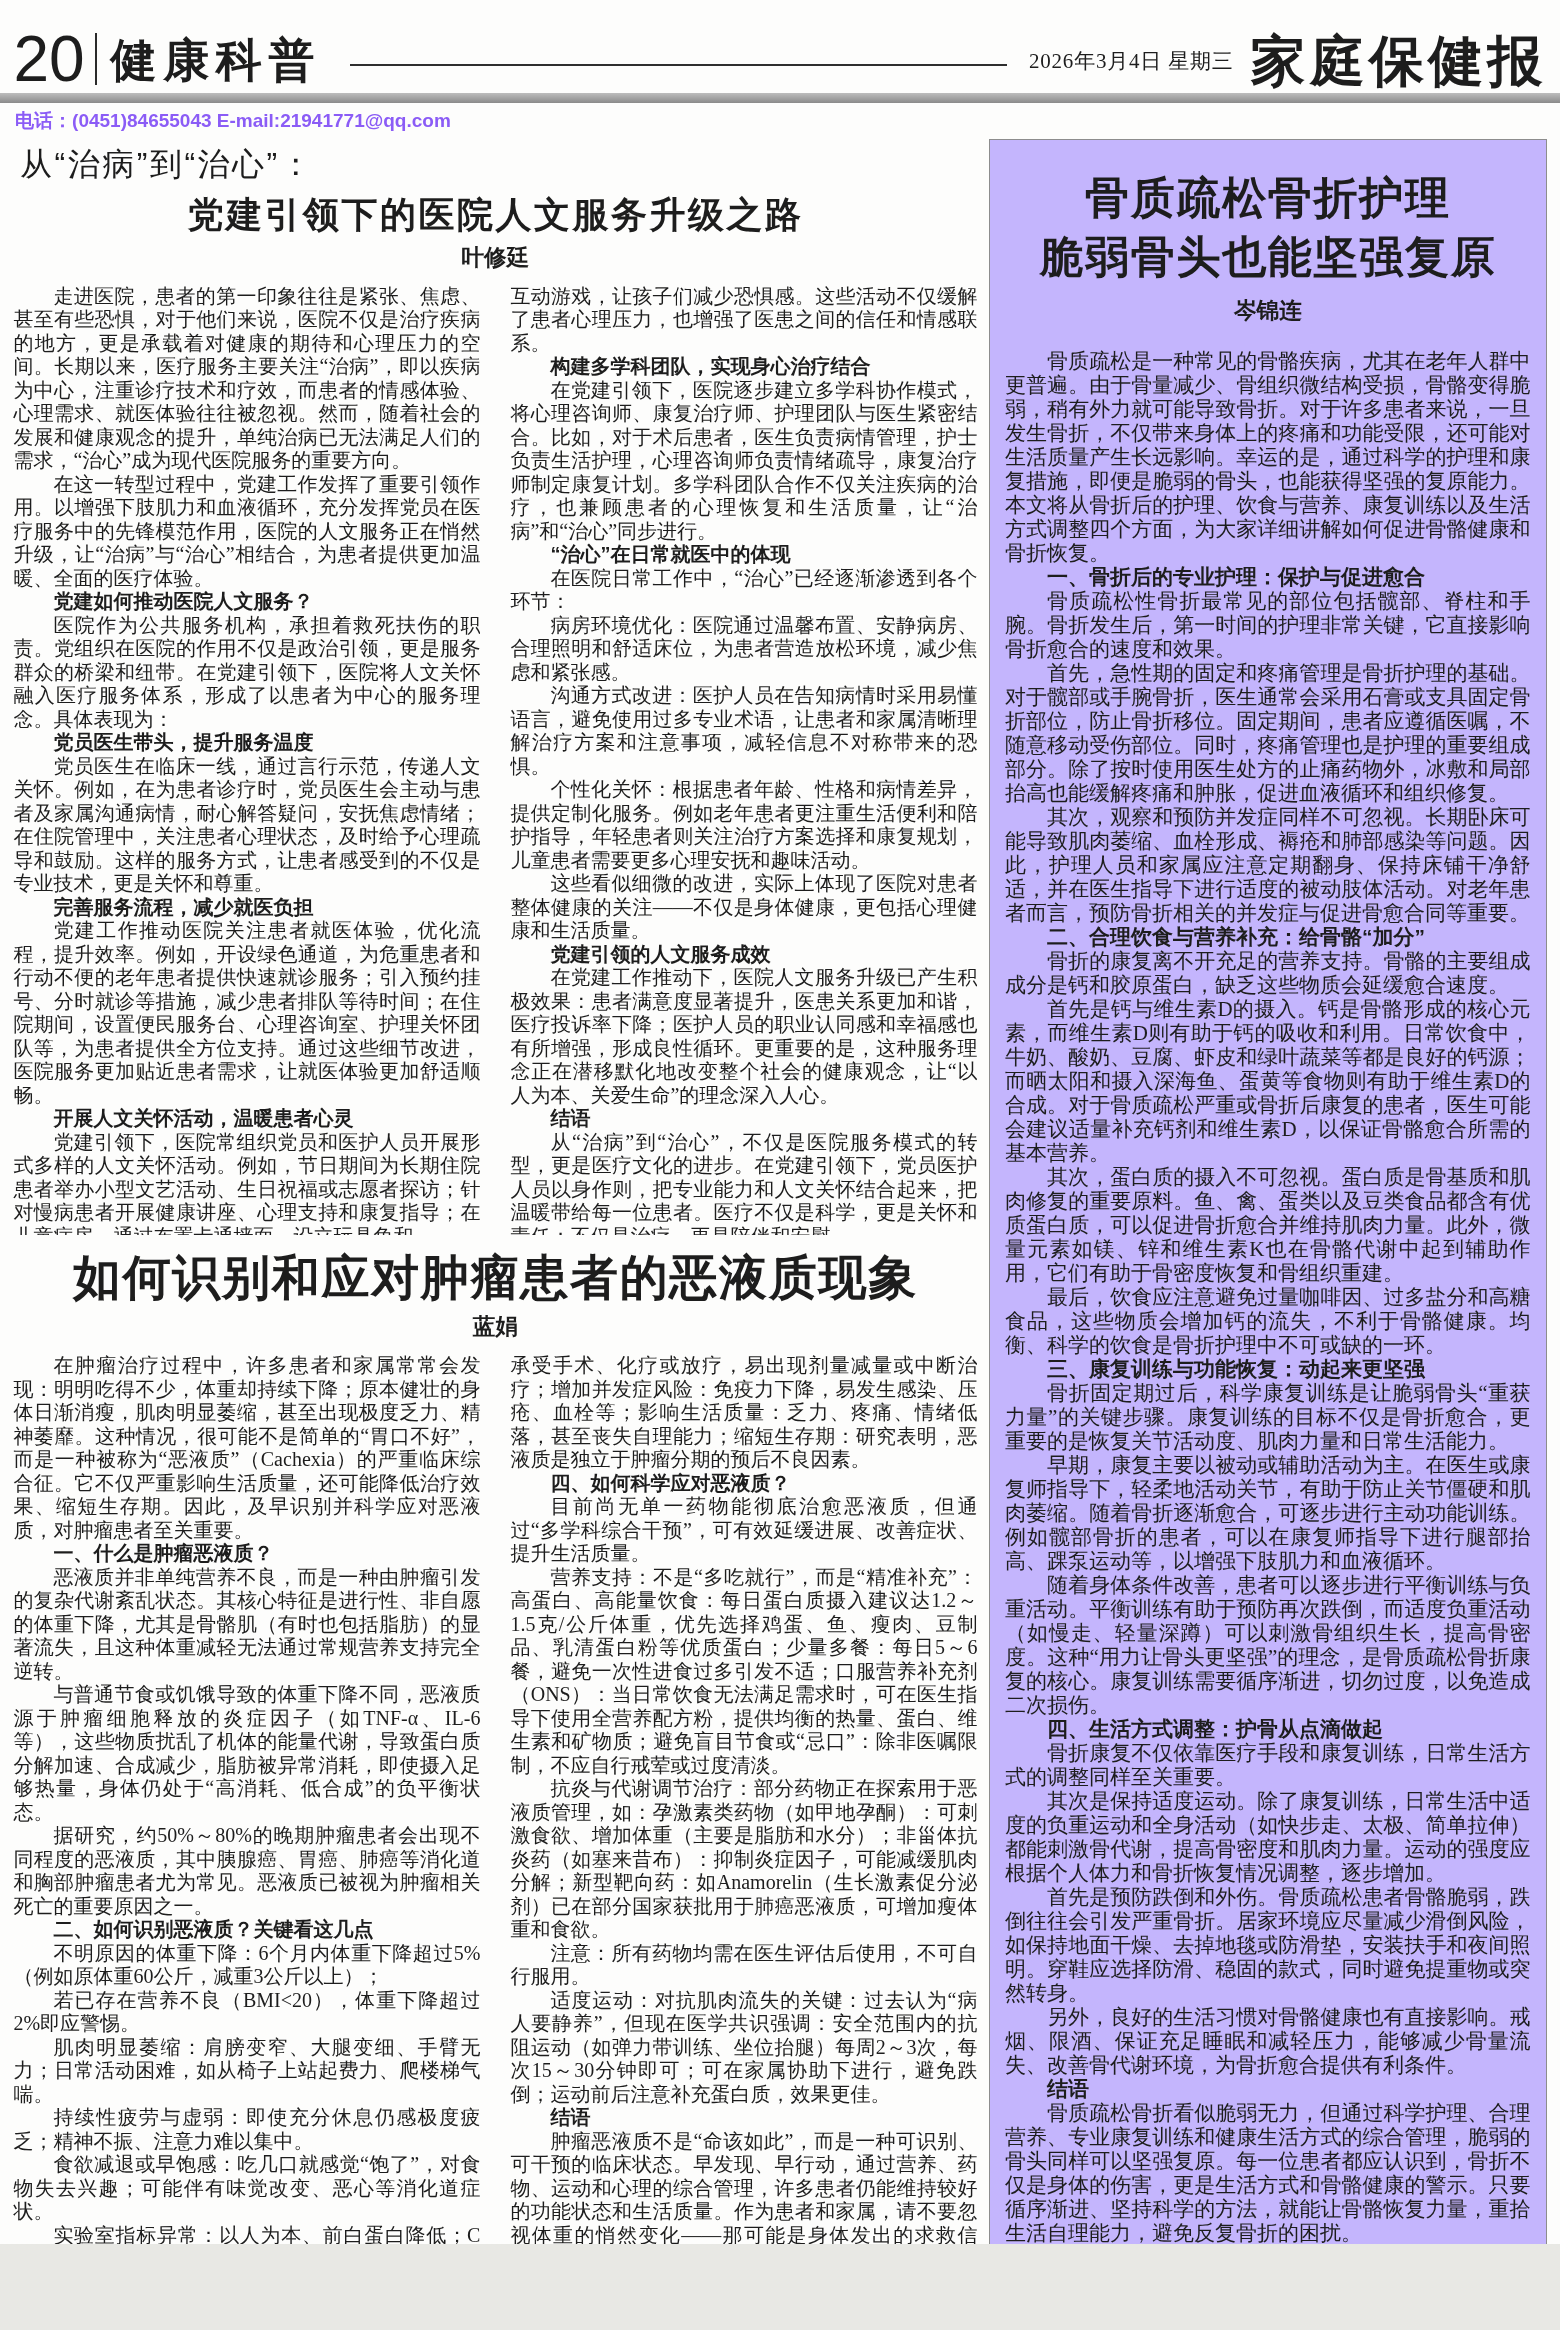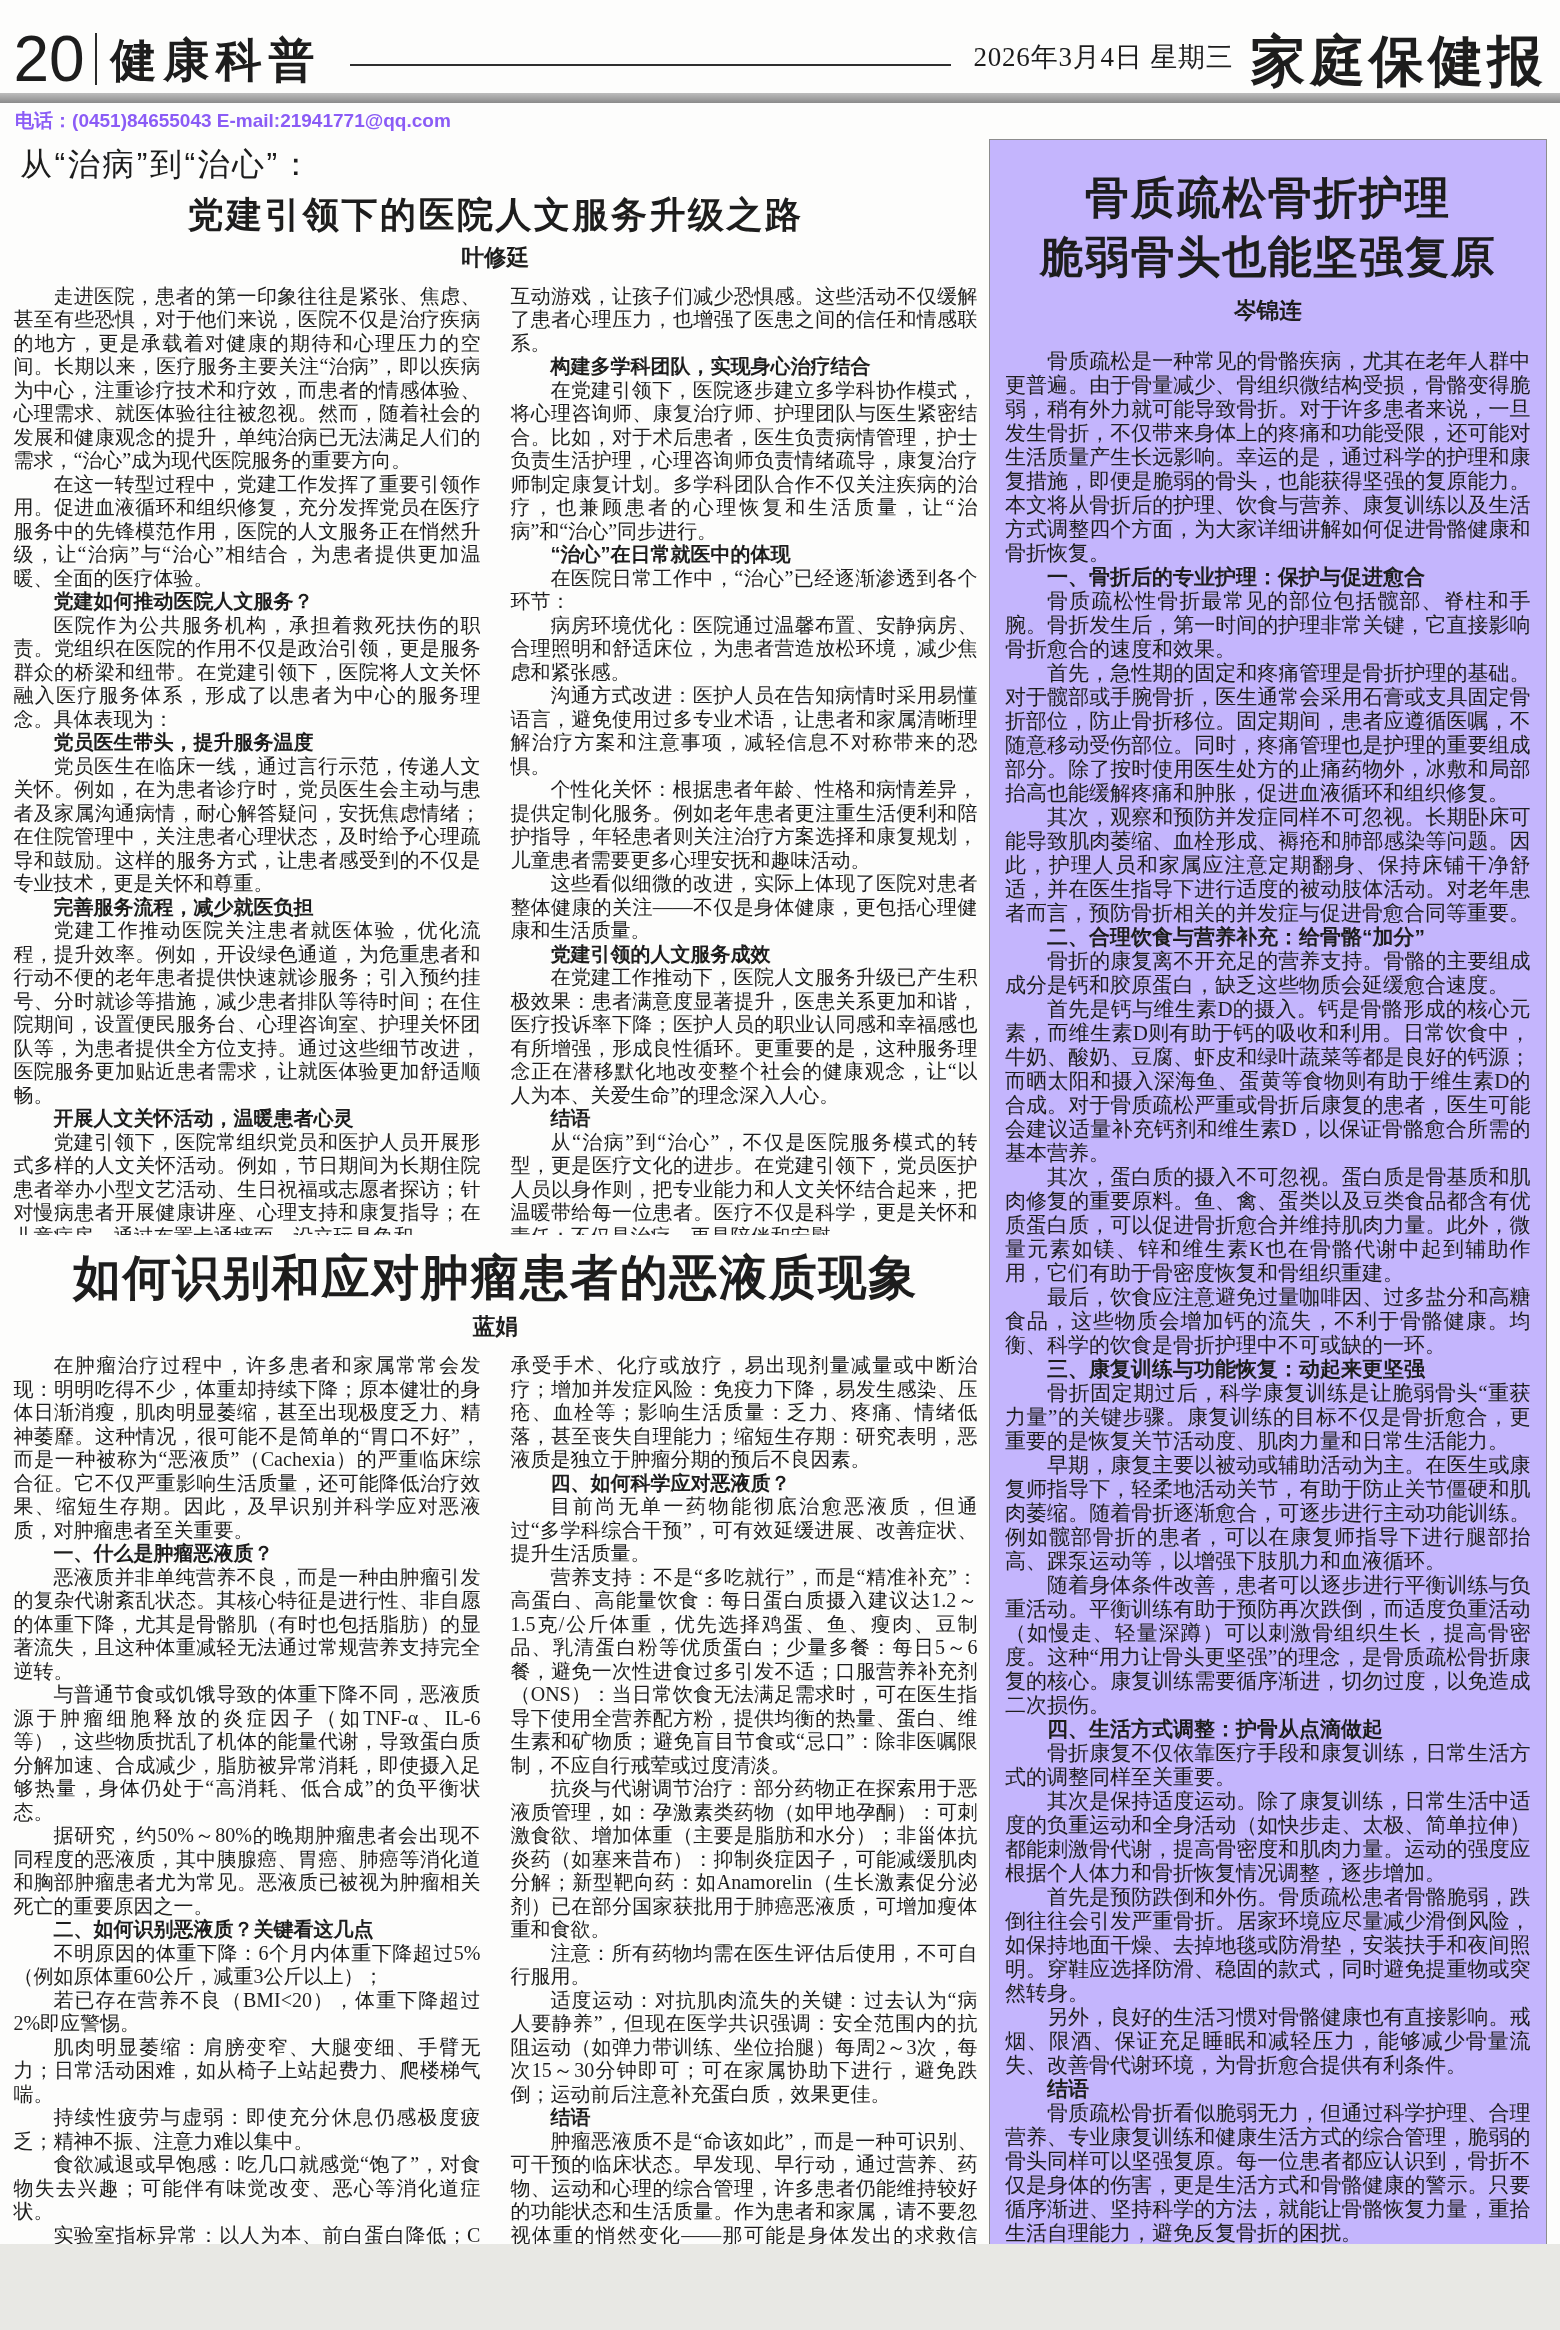--- a/index.html
+++ b/index.html
@@ -8,21 +8,21 @@
     margin:0 auto;background:#fdfdfc;color:#1d1d1d;overflow:hidden;
     font-family:"Liberation Serif","DejaVu Serif",serif;
     padding:8.4px 13.4px 0 13.4px;
   }
   
   .masthead{display:flex;align-items:flex-end;height:80px;}
   .page-num{font-family:"Liberation Sans","DejaVu Sans",sans-serif;font-size:64px;line-height:.92;font-weight:400;}
   .num-divider{width:2.5px;height:52px;background:#2a2a2a;margin:0 13.4px 3.4px 10px;}
   .section-title{font-size:46px;font-weight:900;letter-spacing:6.7px;line-height:1;margin-bottom:4px;white-space:nowrap;}
   .header-rule{flex:1;height:2.5px;background:#2e2e2e;margin:0 22px 22px 28.5px;}
-  .issue-date{font-size:27px;margin-bottom:13.4px;white-space:nowrap;letter-spacing:0.8px;margin-top:42px;}
+  .issue-date{font-size:21px;margin-bottom:13.4px;white-space:nowrap;letter-spacing:0.8px;margin-top:42px;}
   .brand{font-size:55px;font-weight:900;letter-spacing:4.2px;line-height:.95;margin-left:17px;white-space:nowrap;}
   .gray-bar{height:9.2px;background:linear-gradient(#bdbdbd,#8a8a8a);margin:5px -13.4px 0 -13.4px;}
   .contact-line{font-family:"Liberation Sans","DejaVu Sans",sans-serif;font-weight:bold;font-size:19px;color:#8b5cf6;padding:5.9px 0 5px 1.7px;}
   
   .main-row{display:flex;gap:11.7px;align-items:stretch;height:2189px;}
   .left-region{width:964px;flex:none;}
   .right-box{flex:1;border:1.7px solid #8d8d8d;box-sizing:border-box;padding:25px 15px 10px 15px;display:flex;flex-direction:column;overflow:hidden;background:#c4b5fd;}
   
   .kicker{font-family:"Liberation Sans","DejaVu Sans",sans-serif;font-size:32px;font-weight:500;letter-spacing:2.5px;margin:3.4px 0 0 6.7px;}
   .art1-title{font-size:36px;font-weight:900;letter-spacing:2.5px;text-align:center;line-height:1.12;margin:8.4px 0 3.4px 0;}
@@ -61,21 +61,21 @@
 
     <div class="left-region">
 
       <article>
         <div class="kicker">从“治病”到“治心”：</div>
         <h1 class="art1-title">党建引领下的医院人文服务升级之路</h1>
         <div class="byline">叶修廷</div>
         <div class="body-2col h-a1">
           <div class="body-col">
               <p class="blk blk-p">走进医院，患者的第一印象往往是紧张、焦虑、甚至有些恐惧，对于他们来说，医院不仅是治疗疾病的地方，更是承载着对健康的期待和心理压力的空间。长期以来，医疗服务主要关注“治病”，即以疾病为中心，注重诊疗技术和疗效，而患者的情感体验、心理需求、就医体验往往被忽视。然而，随着社会的发展和健康观念的提升，单纯治病已无法满足人们的需求，“治心”成为现代医院服务的重要方向。</p>
-              <p class="blk blk-p">在这一转型过程中，党建工作发挥了重要引领作用。促进血液循环和组织修复，充分发挥党员在医疗服务中的先锋模范作用，医院的人文服务正在悄然升级，让“治病”与“治心”相结合，为患者提供更加温暖、全面的医疗体验。</p>
+              <p class="blk blk-p">在这一转型过程中，党建工作发挥了重要引领作用。以增强下肢肌力和血液循环，充分发挥党员在医疗服务中的先锋模范作用，医院的人文服务正在悄然升级，让“治病”与“治心”相结合，为患者提供更加温暖、全面的医疗体验。</p>
               <p class="blk blk-h">党建如何推动医院人文服务？</p>
               <p class="blk blk-p">医院作为公共服务机构，承担着救死扶伤的职责。党组织在医院的作用不仅是政治引领，更是服务群众的桥梁和纽带。在党建引领下，医院将人文关怀融入医疗服务体系，形成了以患者为中心的服务理念。具体表现为：</p>
               <p class="blk blk-h">党员医生带头，提升服务温度</p>
               <p class="blk blk-p">党员医生在临床一线，通过言行示范，传递人文关怀。例如，在为患者诊疗时，党员医生会主动与患者及家属沟通病情，耐心解答疑问，安抚焦虑情绪；在住院管理中，关注患者心理状态，及时给予心理疏导和鼓励。这样的服务方式，让患者感受到的不仅是专业技术，更是关怀和尊重。</p>
               <p class="blk blk-h">完善服务流程，减少就医负担</p>
               <p class="blk blk-p">党建工作推动医院关注患者就医体验，优化流程，提升效率。例如，开设绿色通道，为危重患者和行动不便的老年患者提供快速就诊服务；引入预约挂号、分时就诊等措施，减少患者排队等待时间；在住院期间，设置便民服务台、心理咨询室、护理关怀团队等，为患者提供全方位支持。通过这些细节改进，医院服务更加贴近患者需求，让就医体验更加舒适顺畅。</p>
               <p class="blk blk-h">开展人文关怀活动，温暖患者心灵</p>
               <p class="blk blk-p">党建引领下，医院常组织党员和医护人员开展形式多样的人文关怀活动。例如，节日期间为长期住院患者举办小型文艺活动、生日祝福或志愿者探访；针对慢病患者开展健康讲座、心理支持和康复指导；在儿童病房，通过布置卡通墙面、设立玩具角和</p>
             </div>
           <div class="body-col">

